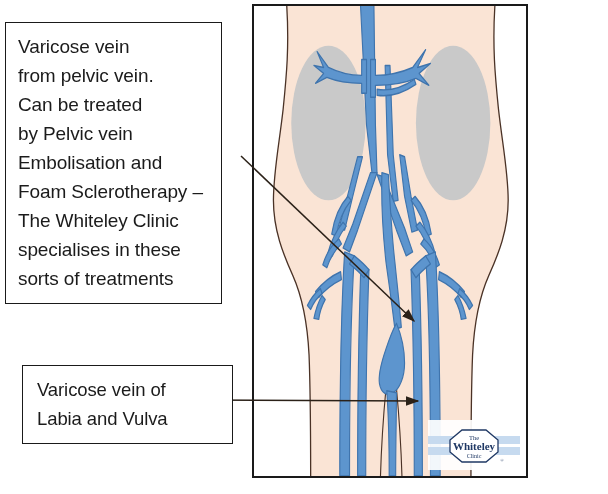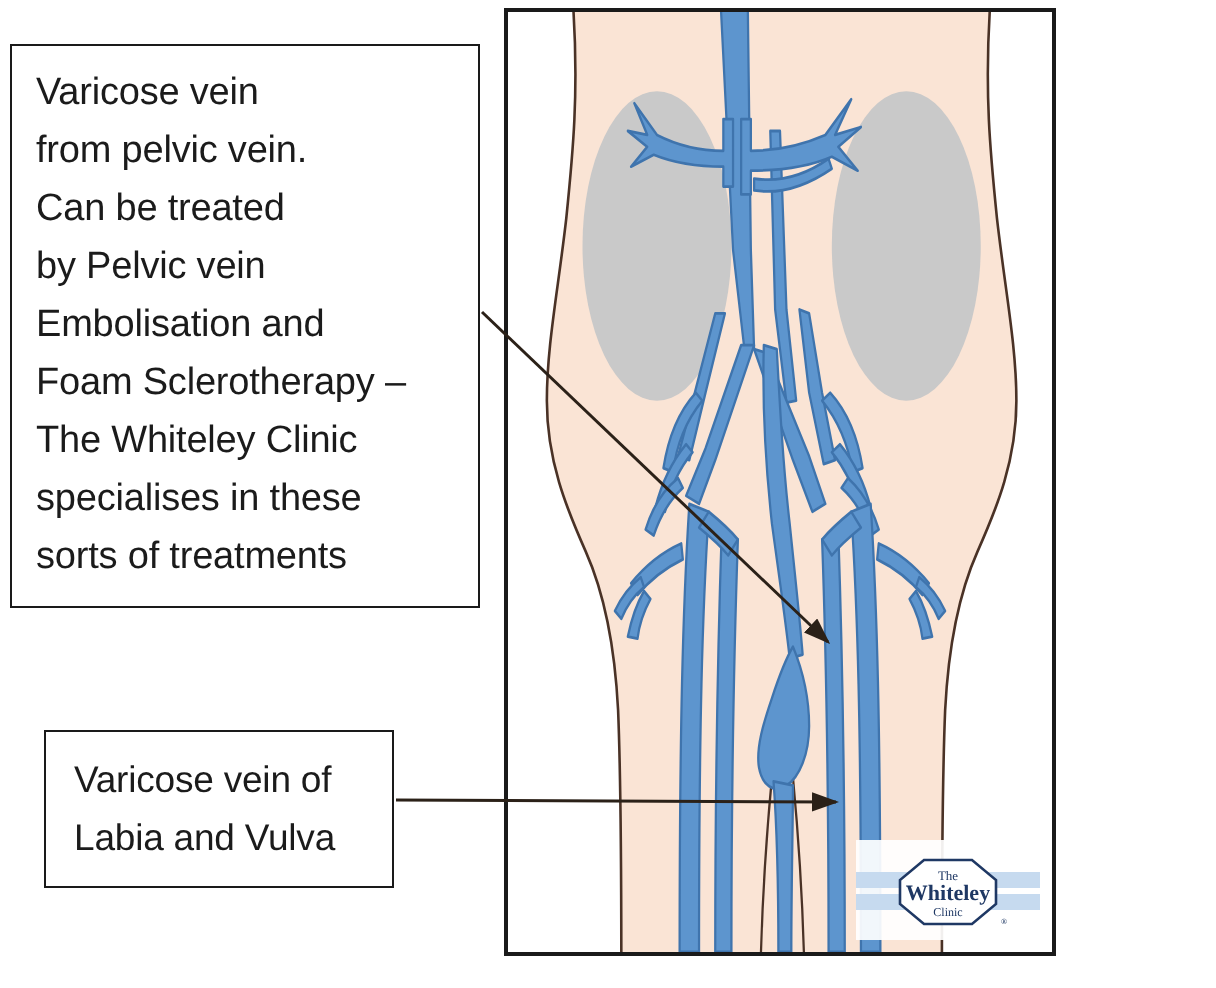--- a/index.html
+++ b/index.html
@@ -46,27 +46,27 @@
     position: absolute;
     background: #ffffff;
     border: 1.5px solid #1a1a1a;
     box-sizing: border-box;
     color: #1b1b1b;
     z-index: 20;
   }
   #callout-pelvic {
     left: 5px;
     top: 22px;
-    width: 235px;
+    width: 217px;
     padding: 9px 10px 10px 12px;
   }
   #callout-labia {
     left: 22px;
     top: 365px;
-    width: 175px;
+    width: 211px;
     padding: 9px 10px 10px 14px;
   }
   .callout-text {
     margin: 0;
     font-size: 19px;
     line-height: 29px;
     white-space: pre-line;
     font-family: "Liberation Sans", sans-serif;
     letter-spacing: -0.1px;
   }

